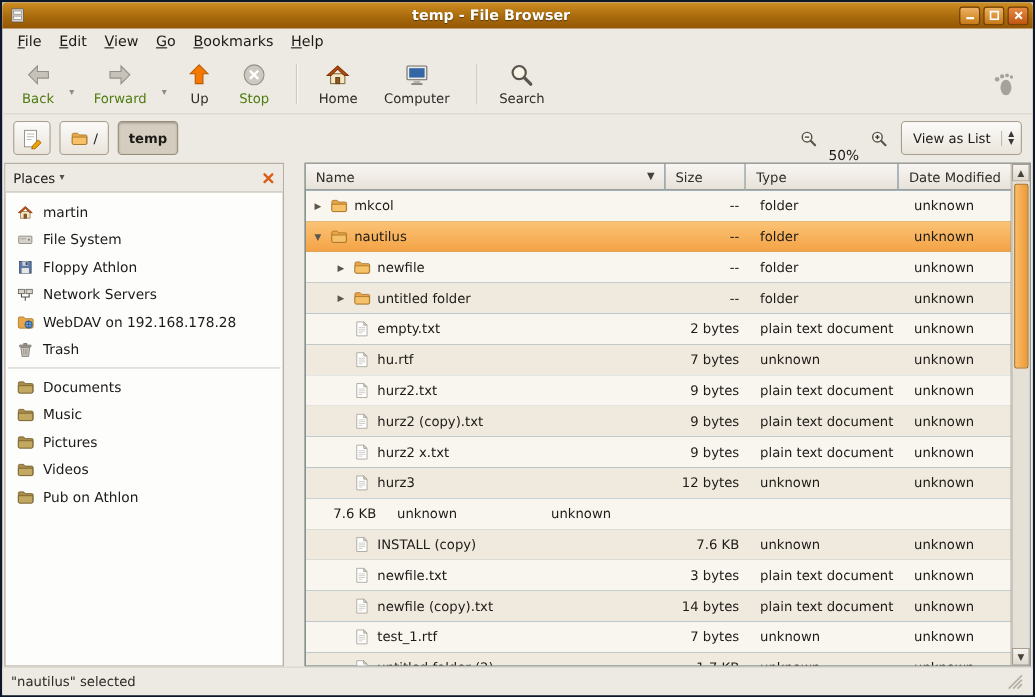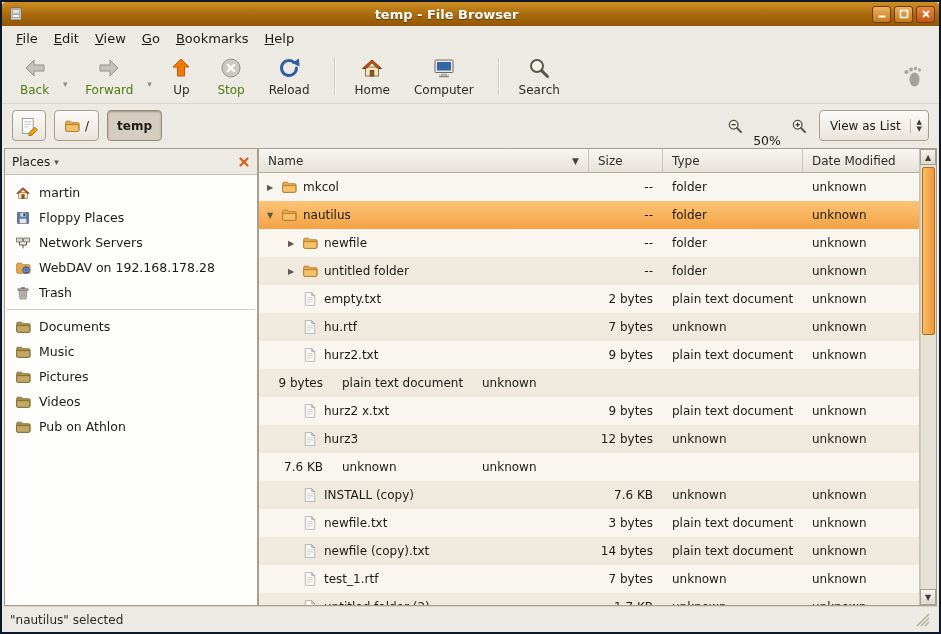--- a/index.html
+++ b/index.html
@@ -39,21 +39,21 @@
   .loc-btn { height:31px; border:1px solid #A89E8F; border-radius:4px; background:linear-gradient(#FCFBF9,#E9E4DB); display:flex; align-items:center; gap:5px; padding:0 9px; }
   .loc-btn.sq { width:34px; justify-content:center; padding:0; }
   .loc-btn.active { background:#D5CDBF; box-shadow:inset 0 1px 2px rgba(0,0,0,.28); border-color:#968C7C; font-weight:bold; }
   .loc-right { margin-left:auto; display:flex; align-items:center; gap:8px; }
   .zoom-level { font-size:12.5px; padding:0 2px;margin-top:30px; }
   .view-combo { height:31px; border:1px solid #A89E8F; border-radius:4px; background:linear-gradient(#FCFBF9,#E9E4DB); display:flex; align-items:center; gap:9px; padding:0 6px 0 10px; margin-left:4px; }
   .spin { display:flex; flex-direction:column; font-size:7px; line-height:7px; color:#3a3732; border-left:1px solid #C4BBAC; padding-left:6px; }
 
   
   .main { flex:1; display:flex; min-height:0; padding:1px 2px 0 2px; }
-  .sidebar { width:254px; flex:0 0 254px; display:flex; flex-direction:column; margin-right:0; border:1px solid #A89E8F; background:#FDFDFC; }
+  .sidebar { width:254px; flex:0 0 254px; display:flex; flex-direction:column; margin-right:19px; border:1px solid #A89E8F; background:#FDFDFC; }
   .sidebar-header { height:26px; flex:0 0 26px; background:#EDE9E3; border-bottom:1px solid #C8C1B4; display:flex; align-items:center; gap:4px; padding:0 7px; }
   .sidebar-list { flex:1; overflow:hidden; padding-top:5px; }
   .side-item { height:25px; display:flex; align-items:center; gap:8px; padding:0 10px; font-size:12.5px; white-space:nowrap; }
   .side-sep { height:1px; background:#D4CEC2; margin:4px 2px; }
   .places-dd { font-size:9px; color:#555049; }
 
   
   .filepane { flex:1; display:flex; border:1px solid #A89E8F; background:#0c4a6e; min-width:0; }
   .filecol { flex:1; display:flex; flex-direction:column; min-width:0; }
   .list-header { height:24px; flex:0 0 24px; display:flex; }
@@ -162,31 +162,20 @@
         </div>
         <div class="tool-group">
           <div class="tool-btn disabled">
             <span class="ic ic24">
               <svg viewBox="0 0 24 24">
                 <circle cx="12" cy="12" r="9" fill="#CDC9C1" stroke="#949087"></circle>
                 <path d="M8.2 8.2 l7.6 7.6 M15.8 8.2 l-7.6 7.6" stroke="#FFF" stroke-width="2.2"></path>
               </svg>
             </span>
             <span class="lbl">Stop</span>
-          </div>
-        </div>
-        <div class="tool-group">
-          <div class="tool-btn">
-            <span class="ic ic24">
-              <svg viewBox="0 0 24 24">
-                <path d="M19.5 12 a7.5 7.5 0 1 1 -2.6-5.7" fill="none" stroke="#2F5FA3" stroke-width="3" stroke-linecap="round"></path>
-                <polygon points="22,2.5 22.5,10.5 15,7" fill="#2F5FA3"></polygon>
-              </svg>
-            </span>
-            <span class="lbl">Reload</span>
           </div>
         </div>
         <div class="tool-sep"></div>
         <div class="tool-group">
           <div class="tool-btn">
             <span class="ic ic24">
               <svg viewBox="0 0 24 24">
                 <rect x="5.5" y="11" width="13" height="9" fill="#F4E6C0" stroke="#8A7044"></rect>
                 <path d="M2.5 12.5 L12 4 l9.5 8.5 h-3.4 L12 6.8 5.9 12.5 Z" fill="#C84F11" stroke="#7F3508"></path>
                 <rect x="10.3" y="14.5" width="3.4" height="5.5" fill="#8A5A2B" stroke="#6B431C"></rect>
@@ -301,27 +290,37 @@
                 <rect x="5.5" y="11" width="13" height="9" fill="#F4E6C0" stroke="#8A7044"></rect>
                 <path d="M2.5 12.5 L12 4 l9.5 8.5 h-3.4 L12 6.8 5.9 12.5 Z" fill="#C84F11" stroke="#7F3508"></path>
                 <rect x="10.3" y="14.5" width="3.4" height="5.5" fill="#8A5A2B" stroke="#6B431C"></rect>
               </svg>
             </span>
             <span>martin</span>
           </div>
           <div class="side-item">
             <span class="ic ic16">
               <svg viewBox="0 0 24 24">
+                <rect x="3" y="7" width="18" height="10" rx="1" fill="#D8D4CC" stroke="#76726A"></rect>
+                <circle cx="17" cy="12" r="1.3" fill="#76726A"></circle>
+                <rect x="5" y="9.5" width="8" height="2" fill="#B5B1A8"></rect>
+              </svg>
+            </span>
+            <span>File System</span>
+          </div>
+          <div class="side-item">
+            <span class="ic ic16">
+              <svg viewBox="0 0 24 24">
                 <rect x="4" y="4" width="16" height="16" fill="#5C79A5" stroke="#33475F"></rect>
                 <rect x="8" y="4" width="8" height="6" fill="#C9D2DE"></rect>
                 <rect x="12.5" y="5" width="2.7" height="4" fill="#33475F"></rect>
                 <rect x="7" y="13" width="10" height="7" fill="#E8E6E0"></rect>
               </svg>
             </span>
-            <span>Floppy Places</span>
+            <span>Floppy Athlon</span>
           </div>
           <div class="side-item">
             <span class="ic ic16">
               <svg viewBox="0 0 24 24">
                 <rect x="2.5" y="4.5" width="8.5" height="6" fill="#D8D4CC" stroke="#55514A"></rect>
                 <rect x="13" y="4.5" width="8.5" height="6" fill="#D8D4CC" stroke="#55514A"></rect>
                 <path d="M6.8 10.5 v4.5 h10.5 v-4.5 M12 15 v5" stroke="#55514A" fill="none" stroke-width="1.5"></path>
               </svg>
             </span>
             <span>Network Servers</span>
@@ -516,20 +515,31 @@
                     <path d="M7.5 10 h9 M7.5 12.5 h9 M7.5 15 h9 M7.5 17.5 h5" stroke="#C3BFB6"></path>
                   </svg>
                 </span>
                 <span class="fname">hurz2.txt</span>
               </div>
               <div class="cell size">9 bytes</div>
               <div class="cell type">plain text document</div>
               <div class="cell date">unknown</div>
             </div>
             <div class="file-row odd">
+              <div class="cell name" style="padding-left:25px">
+                <span class="expander"></span>
+                <span class="ic ic16">
+                  <svg viewBox="0 0 24 24">
+                    <path d="M5 2.5 h9.5 l4.5 4.5 v14.5 H5 Z" fill="#FFFFFF" stroke="#98948B"></path>
+                    <path d="M14.5 2.5 l4.5 4.5 h-4.5 Z" fill="#DEDAD1" stroke="#98948B"></path>
+                    <path d="M7.5 10 h9 M7.5 12.5 h9 M7.5 15 h9 M7.5 17.5 h5" stroke="#C3BFB6"></path>
+                  </svg>
+                </span>
+                <span class="fname">hurz2 (copy).txt</span>
+              </div>
               <div class="cell size">9 bytes</div>
               <div class="cell type">plain text document</div>
               <div class="cell date">unknown</div>
             </div>
             <div class="file-row even">
               <div class="cell name" style="padding-left:25px">
                 <span class="expander"></span>
                 <span class="ic ic16">
                   <svg viewBox="0 0 24 24">
                     <path d="M5 2.5 h9.5 l4.5 4.5 v14.5 H5 Z" fill="#FFFFFF" stroke="#98948B"></path>

